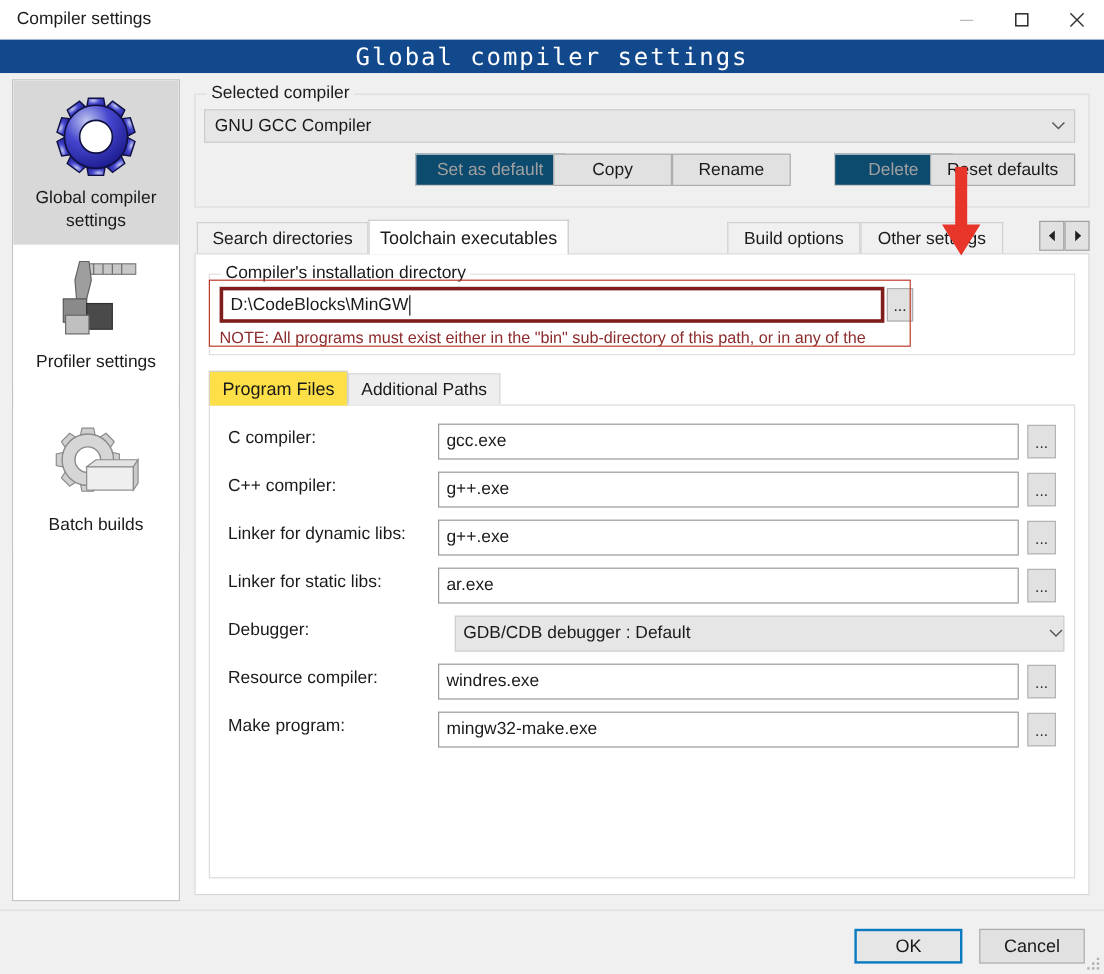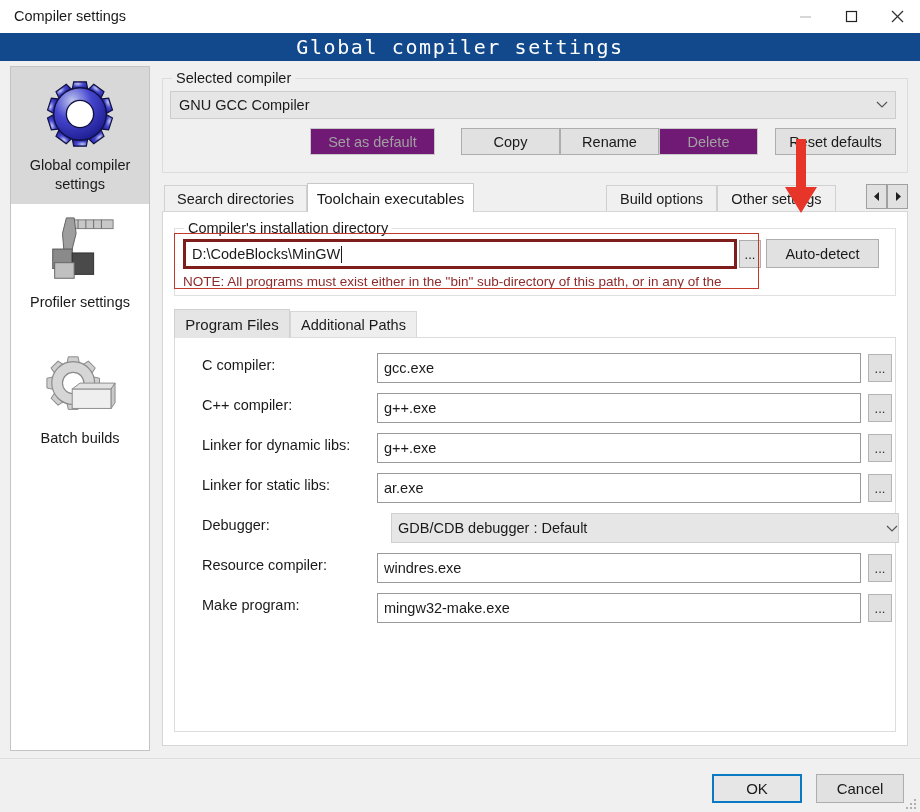--- a/index.html
+++ b/index.html
@@ -117,21 +117,21 @@
 
   .btn {
     position: absolute;
     background: #e1e1e1;
     border: 1px solid #adadad;
     font-size: 14.5px; color: #1a1a1a;
     display: flex; align-items: center; justify-content: center;
     white-space: nowrap;
     font-family: "Liberation Sans", sans-serif;
   }
-  .btn.disabled { color: #a0a0a0; border-color: #c8c8c8; background: #701a75; }
+  .btn.disabled { color: #a0a0a0; border-color: #c8c8c8; background: #0c4a6e; margin-left: 36px; }
 
   #btn-setdefault { left: 150px; top: 62px; width: 125px; height: 27px; }
   #btn-copy       { left: 301px; top: 62px; width: 99px;  height: 27px; }
   #btn-rename     { left: 400px; top: 62px; width: 99px;  height: 27px; }
   #btn-delete     { left: 499px; top: 62px; width: 99px;  height: 27px; }
   #btn-reset      { left: 615px; top: 62px; width: 121px; height: 27px; }
 
   
   .tabstrip {
     position: absolute; left: 2px; top: 117px; width: 746px; height: 28px;
@@ -235,34 +235,34 @@
   }
   .inner-tab {
     position: absolute; top: 2px; height: 26px;
     background: #eeeeee;
     border: 1px solid #d8d8d8; border-bottom: none;
     display: flex; align-items: center; justify-content: center;
     font-size: 14.5px; color: #1a1a1a; white-space: nowrap;
     padding: 0 8px;
   }
   .inner-tab.active {
-    top: 0; height: 29px; background: #e5e5e5;
+    top: 0; height: 29px; background: #fde047;
     border-color: #d0d0d0; z-index: 3; font-size: 15px;
   }
 
   
   .inner-tabpage {
     position: absolute; left: 11px; top: 125px;
     width: 722px; height: 395px;
     background: #ffffff;
     border: 1px solid #dcdcdc;
   }
 
   .frow {
-    position: absolute; left: 12px; height: 30px; width: 722px;
+    position: absolute; left: 0; height: 30px; width: 722px;
   }
   .flabel {
     position: absolute; left: 15px; top: 4px;
     font-size: 14.5px; color: #1a1a1a; white-space: nowrap;
   }
   .finput {
     position: absolute; left: 190px; top: 0;
     width: 484px; height: 30px;
     background: #ffffff; border: 1px solid #9a9a9a;
     font-size: 14.5px; color: #1a1a1a;
@@ -463,21 +463,20 @@
         <div class="groupbox" id="instdir-group">
           <span class="group-title">Compiler's installation directory</span>
         </div>
 
         <div class="textfield" id="path-input">
           <span>D:\CodeBlocks\MinGW</span>
             <span class="caret"></span>
         </div>
 
         <div class="btn" id="path-browse">...</div>
-        <div class="btn" id="btn-autodetect">Auto-detect</div>
 
         <div class="note">NOTE: All programs must exist either in the "bin" sub-directory of this path, or in any of the</div>
 
         <div class="redbox"></div>
         <div class="redarrow">
           <svg width="46" height="78" viewBox="0 0 46 78">
             <polygon points="18,0 28,0 28,48 39,48 23,74 7,48 18,48" fill="#e8352a"></polygon>
           </svg>
         </div>
 

